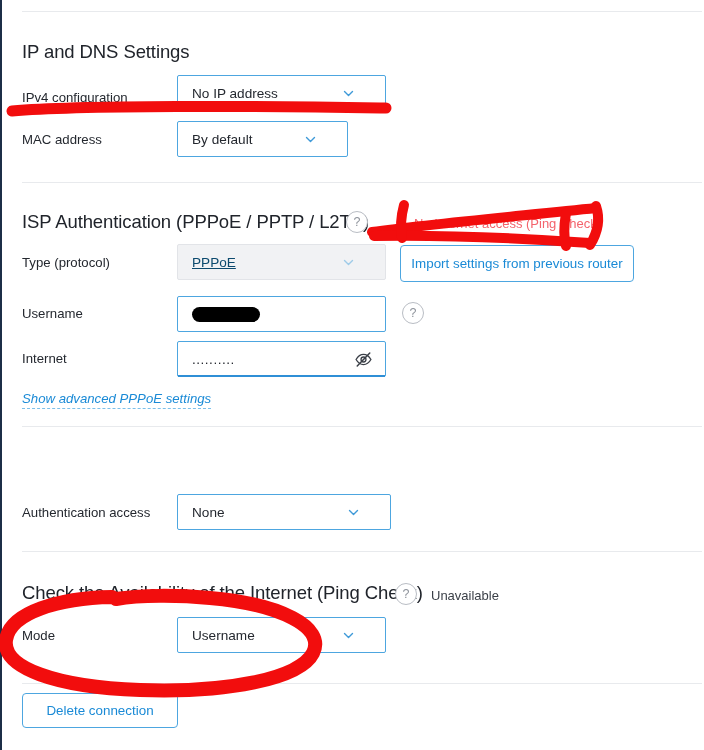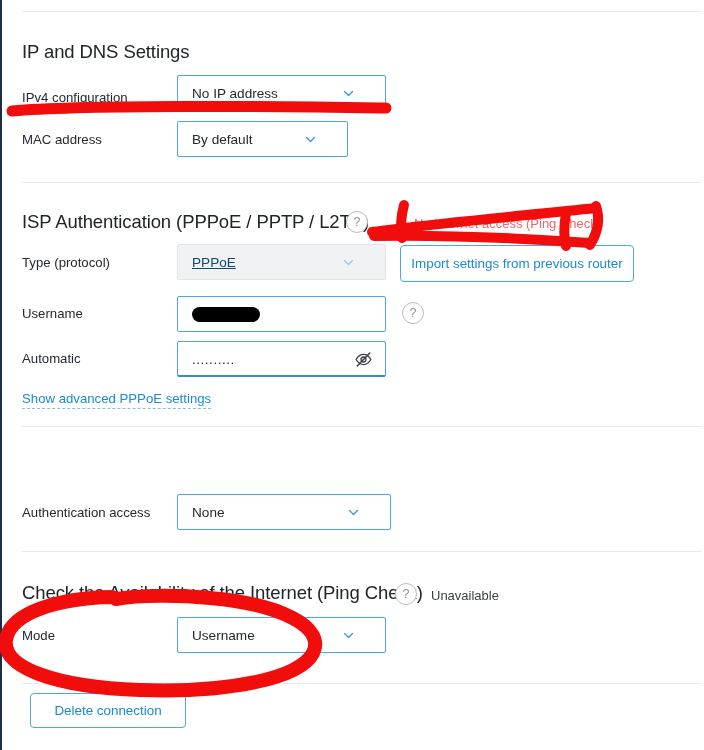--- a/index.html
+++ b/index.html
@@ -180,20 +180,21 @@
 
   .dashed-link {
     position: absolute;
     left: 22px;
     font-size: 13.2px;
     color: #1a8ad6;
     border-bottom: 1px dashed #7cc0ea;
     padding-bottom: 2px;
     cursor: pointer;
     white-space: nowrap;
+    font-style: italic;
   }
 
   
   #annotations {
     position: absolute;
     inset: 0;
     pointer-events: none;
   }
 </style>
 </head>
@@ -246,21 +247,21 @@
   </div>
 
   <div class="outline-btn" style="left:400px; top:245px; width:234px; height:37px;">Import settings from previous router</div>
 
   <div class="field-label" style="top:306px">Username</div>
   <div class="textinput" style="left:177px; top:296px; width:209px;">
     <span class="val"><span class="redacted"></span></span>
   </div>
   <div class="help" style="left:402px; top:302px">?</div>
 
-  <div class="field-label" style="top:351px">Automatic</div>
+  <div class="field-label" style="top:351px">Internet</div>
   <div class="textinput" style="left:177px; top:341px; width:209px;">
     <span class="val pwdots">..........</span>
     <span class="eye">
       <svg width="19" height="19" viewBox="0 0 20 20">
         <path d="M2.2 10 C4.4 6.2 7.0 4.6 10 4.6 C13 4.6 15.6 6.2 17.8 10 C15.6 13.8 13 15.4 10 15.4 C7 15.4 4.4 13.8 2.2 10 Z" fill="none" stroke="#3b4048" stroke-width="1.4"></path>
         <circle cx="10" cy="10" r="2.6" fill="none" stroke="#3b4048" stroke-width="1.4"></circle>
         <path d="M3.4 16.8 L16.6 3.2" stroke="#3b4048" stroke-width="1.6" stroke-linecap="round"></path>
       </svg>
     </span>
     <span class="focus-bar"></span>
@@ -286,21 +287,21 @@
   <div class="field-label" style="top:628px">Mode</div>
   <div class="select" style="left:177px; top:617px; width:209px;">
     <span class="value">Username</span>
     <span class="chev">
       <svg width="13" height="13" viewBox="0 0 13 13">
           <path d="M2.5 4.5 L6.5 8.5 L10.5 4.5" fill="none" stroke="#3f9ad8" stroke-width="1.4" stroke-linecap="round" stroke-linejoin="round"></path>
         </svg>
     </span>
   </div>
 
-  <div class="outline-btn" style="left:22px; top:693px; width:156px; height:35px;margin-left:8px;">Delete connection</div>
+  <div class="outline-btn" style="left:22px; top:693px; width:156px; height:35px;">Delete connection</div>
 
   <svg id="annotations" width="704" height="750" viewBox="0 0 704 750">
 
     <g>
       <path d="M12 111 C80 105, 260 106, 380 108 L386 108" fill="none" stroke="#f20d0d" stroke-width="11" stroke-linecap="round"></path>
     </g>
 
     <g fill="none" stroke="#f20d0d" stroke-width="10" stroke-linecap="round" stroke-linejoin="round">
       <path d="M372 232 C430 224, 520 216, 596 208"></path>
       <path d="M596 206 C600 218, 598 232, 590 245"></path>

